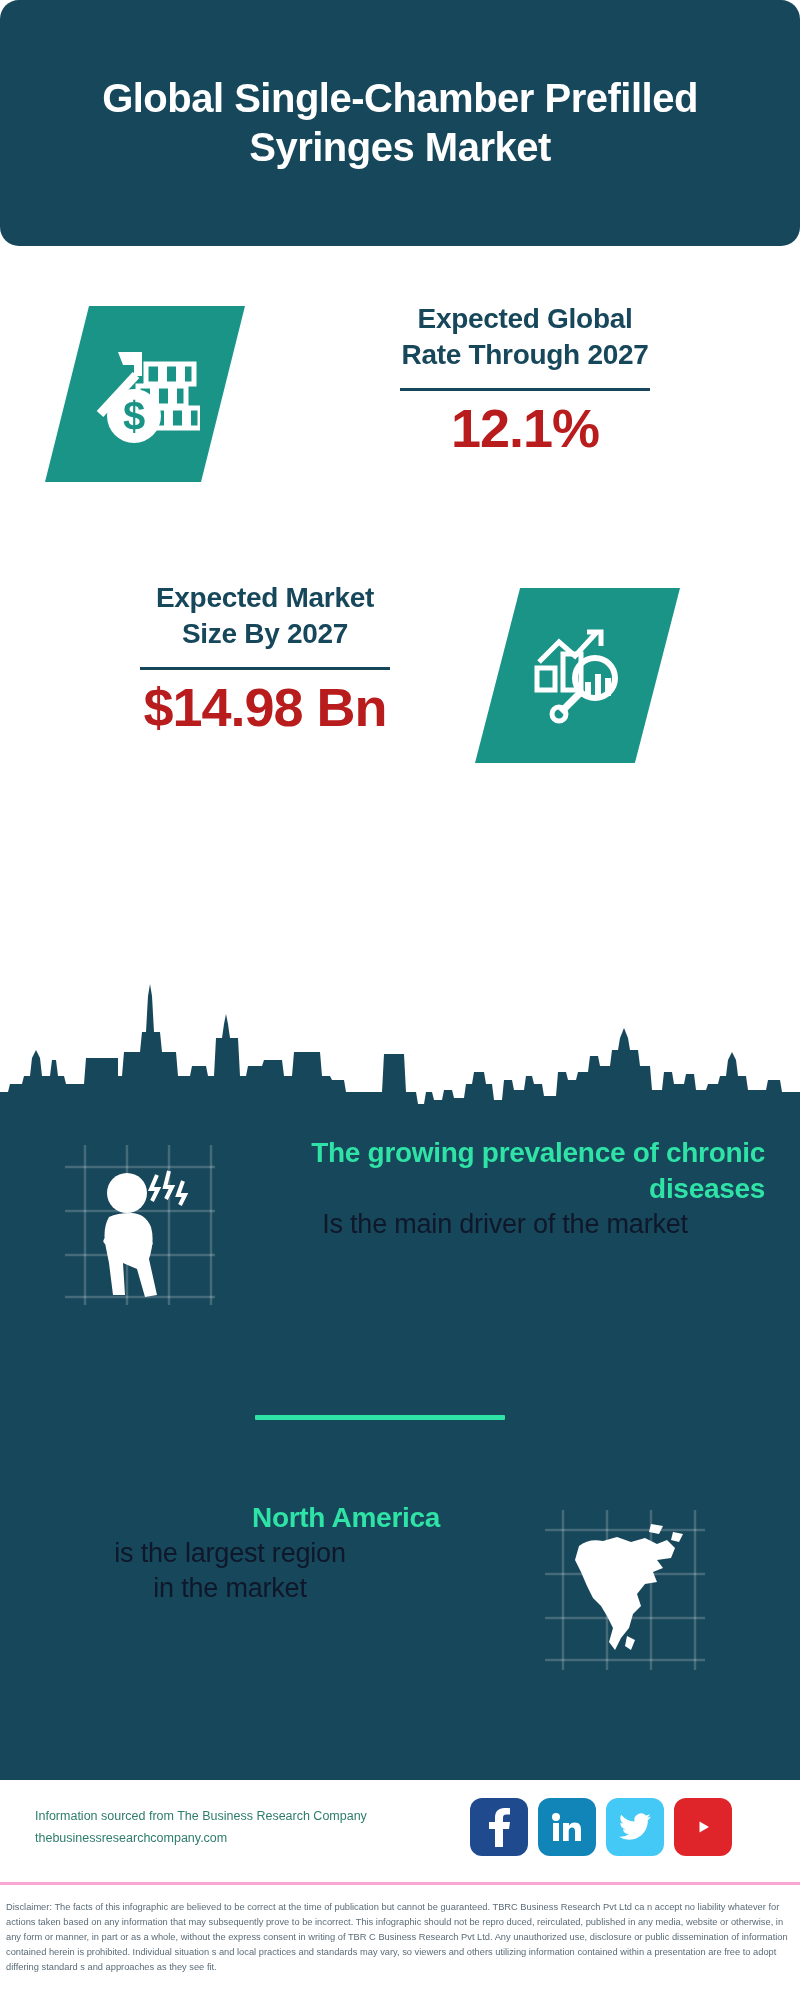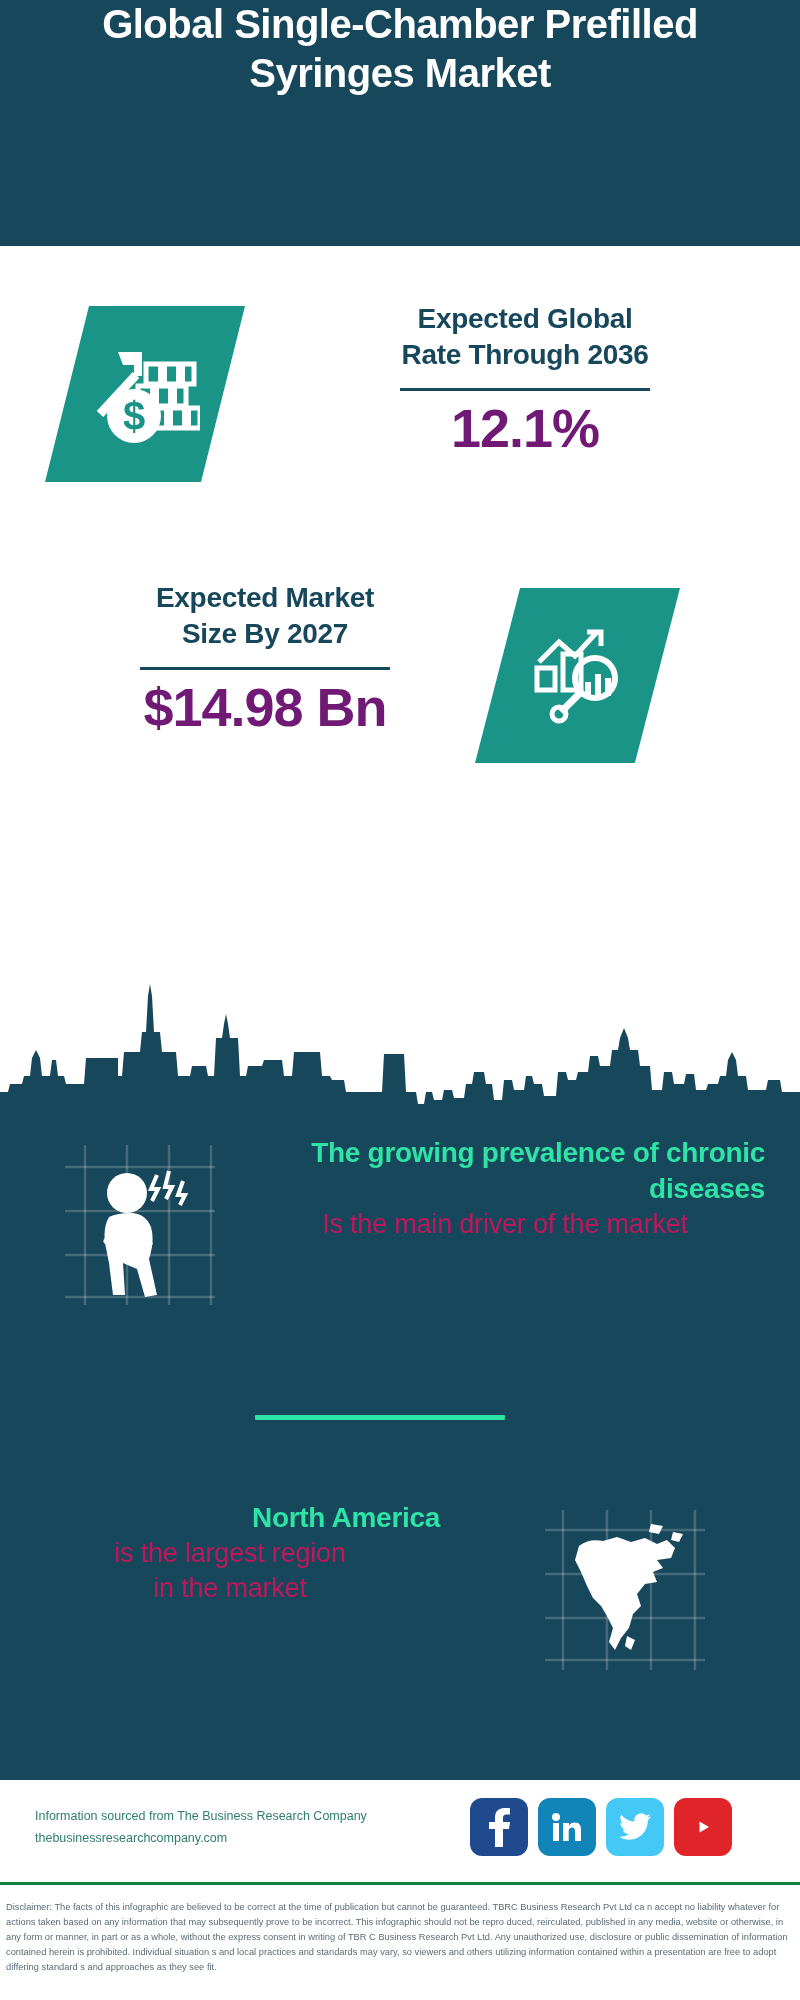--- a/index.html
+++ b/index.html
@@ -9,21 +9,21 @@
     background:#ffffff;
     position:relative;
     overflow:hidden;
   }
   .page { width:800px; height:2000px; position:relative; background:#fff; }
 
   
   .header {
     position:absolute; left:0; top:0; width:800px; height:246px;
     background:#17475a;
-    display:flex; align-items:flex-start; justify-content:center;
+    display:flex; align-items:center; justify-content:center;border-radius:19px;
   }
   .header-title {
     color:#ffffff; font-size:40px; font-weight:bold; line-height:1.22;
     text-align:center; letter-spacing:-0.5px; padding:0 34px;
   }
 
   
   .growth-sec { position:absolute; left:0; top:246px; width:800px; height:300px; }
   .para {
     background:#1b9488;
@@ -32,21 +32,21 @@
   .para-left {
     position:absolute; left:45px; top:60px; width:200px; height:176px;
     clip-path: polygon(22% 0, 100% 0, 78% 100%, 0 100%);
   }
   .growth-text { position:absolute; left:290px; top:55px; width:470px; text-align:center; }
   .lbl {
     color:#17475a; font-size:28px; font-weight:bold; line-height:1.3; letter-spacing:-0.3px;
   }
   .rule { height:3px; background:#17475a; margin:14px auto 6px; width:250px; }
   .val {
-    color:#701a75; font-size:54px; font-weight:bold; letter-spacing:-1px; line-height:1.15;
+    color:#b91c1c; font-size:54px; font-weight:bold; letter-spacing:-1px; line-height:1.15;
   }
 
   
   .size-sec { position:absolute; left:0; top:540px; width:684px; height:290px; }
   .size-text { position:absolute; left:40px; top:40px; width:450px; text-align:center; }
   .rule2 { height:3px; background:#17475a; margin:14px auto 6px; width:250px; }
   .para-right {
     position:absolute; left:475px; top:48px; width:205px; height:175px;
     clip-path: polygon(22% 0, 100% 0, 78% 100%, 0 100%);
   }
@@ -59,36 +59,36 @@
   .skyline {
     position:absolute; left:0; top:980px; width:800px; height:135px;
     display:block;
   }
 
   
   .driver-row { position:absolute; left:0; top:1145px; width:800px; height:200px; }
   .driver-icon { position:absolute; left:65px; top:0px; width:150px; height:160px; }
   .driver-text { position:absolute; left:245px; top:-10px; width:520px; text-align:center; }
   .accent-lg { color:#2fe3a6; font-size:28px; font-weight:bold; line-height:1.28; letter-spacing:-0.3px;text-align:right; }
-  .white-lg { color:#be185d; font-size:27px; line-height:1.3; letter-spacing:-0.2px; }
+  .white-lg { color:#0f172a; font-size:27px; line-height:1.3; letter-spacing:-0.2px; }
 
   .divider-green {
     position:absolute; left:255px; top:1415px; width:250px; height:5px;
     background:#2fe3a6; border-radius:1px;
   }
 
   
   .region-row { position:absolute; left:0; top:1500px; width:800px; height:180px; }
   .region-text { position:absolute; left:20px; top:0; width:420px; text-align:center; }
   .region-icon { position:absolute; left:545px; top:10px; width:160px; height:160px; }
 
   
   .footer-bar {
     position:absolute; left:0; top:1780px; width:800px; height:105px;
-    background:#ffffff; border-bottom:3px solid #15803d;
+    background:#ffffff; border-bottom:3px solid #f9a8d4;
   }
   .src-text {
     position:absolute; left:35px; top:26px; width:430px;
     color:#2e7d6b; font-size:12.5px; line-height:1.75;
   }
   .socials { position:absolute; left:470px; top:18px; display:flex; gap:10px; }
   .soc {
     width:58px; height:58px; border-radius:12px;
     display:flex; align-items:center; justify-content:center;
     color:#fff; font-weight:bold;
@@ -130,21 +130,21 @@
         <rect x="74" y="66" width="9" height="20" fill="#fff"></rect>
         <rect x="92" y="66" width="9" height="20" fill="#fff"></rect>
 
         <circle cx="44" cy="74" r="27" fill="#fff"></circle>
         <text x="44" y="88" font-size="40" font-weight="bold" text-anchor="middle" fill="#1b9488" font-family="Liberation Sans, sans-serif">$</text>
       </svg>
     </div>
 
     <div class="growth-text">
       <div class="lbl">Expected Global</div>
-      <div class="lbl">Rate Through 2036</div>
+      <div class="lbl">Rate Through 2027</div>
       <div class="rule"></div>
       <div class="val">12.1%</div>
     </div>
   </div>
 
   <div class="size-sec">
     <div class="size-text">
       <div class="lbl">Expected Market</div>
       <div class="lbl">Size By 2027</div>
       <div class="rule2"></div>

